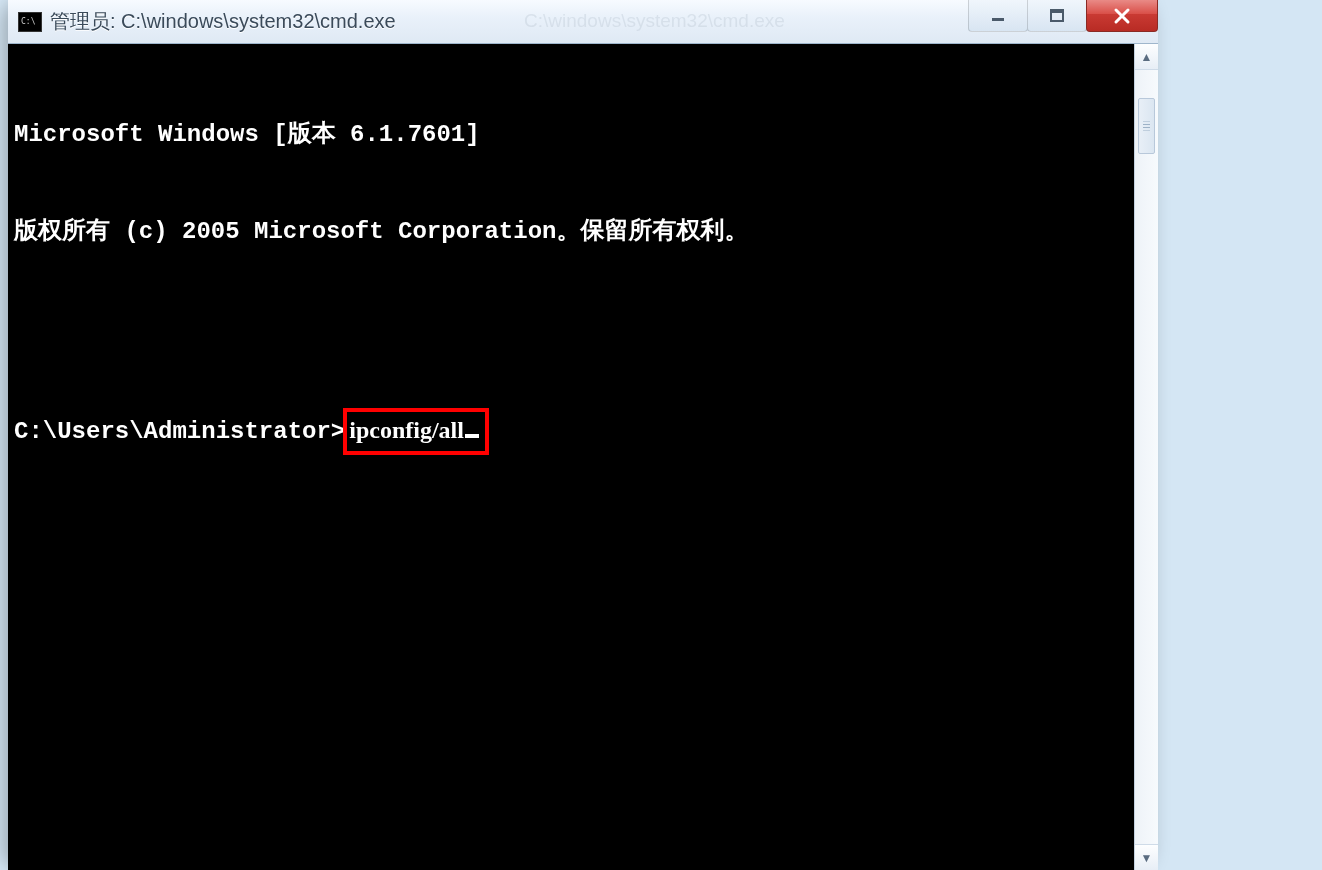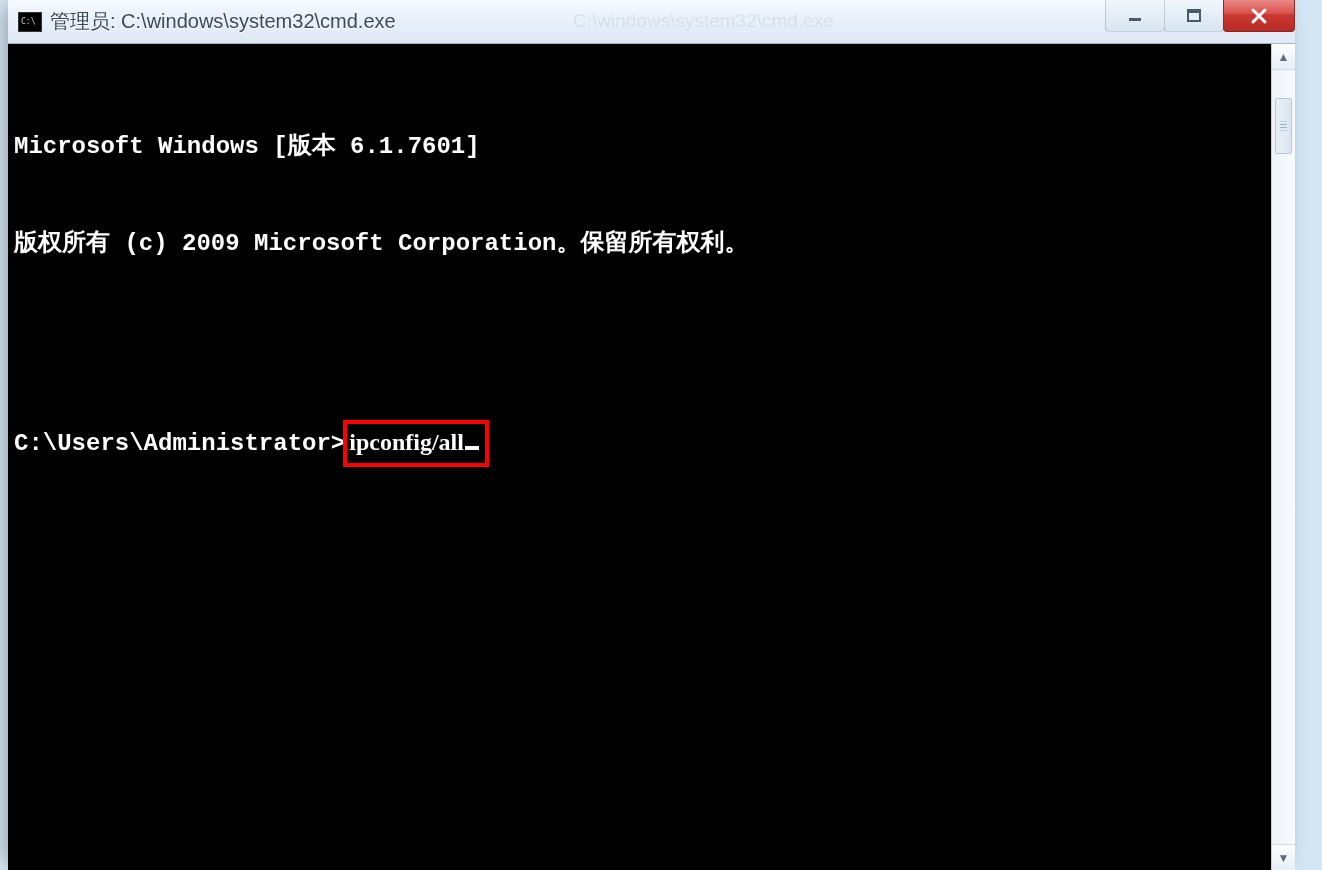--- a/index.html
+++ b/index.html
@@ -2,21 +2,21 @@
 <html><head>
 <meta charset="utf-8">
 <style>
 * { margin: 0; padding: 0; box-sizing: border-box; }
 html, body { width: 1322px; height: 870px; overflow: hidden; font-family: "Segoe UI", Tahoma, sans-serif; background: #d4e6f4; }
 
 .window {
   position: absolute;
   left: 8px;
   top: 0;
-  width: 1287px;
+  width: 1150px;
   height: 870px;
   background: #000;
   box-shadow: -6px 0 18px rgba(0,0,0,0.25);
   border-radius: 21px;
 }
 
 .titlebar {
   height: 44px;
   background: linear-gradient(#f7fbff 0%, #e9f1fa 40%, #dfe9f4 100%);
   border-bottom: 1px solid #9fb6cc;
@@ -80,21 +80,21 @@
 }
 .win-btn svg { display: block; }
 
 .terminal-area {
   position: absolute;
   left: 0;
   top: 44px;
   right: 24px;
   bottom: 0;
   background: #000;
-  padding: 22px 6px 6px 6px;
+  padding: 10px 6px 6px 6px;
   font-family: "NSimSun", "SimSun", "Consolas", "Courier New", monospace;
   font-size: 24px;
   line-height: 1.35;
   color: #fff;
   white-space: pre;
   font-weight: bold;
 }
 
 .term-line { white-space: pre; }
 
@@ -151,21 +151,21 @@
   position: absolute;
   left: 4px; right: 4px; top: 50%;
   transform: translateY(-50%);
   height: 9px;
   background: repeating-linear-gradient(#9db2c7 0 1px, transparent 1px 3px);
 }
 .arrow { font-size: 12px; color: #5a6c80; }
 
 .ghost-title {
   position: absolute;
-  left: 565px;
+  left: 516px;
   top: 10px;
   color: #b8c4d0;
   font-size: 19px;
   opacity: 0.35;
   pointer-events: none;
 }
 </style>
 </head>
 <body>
 
@@ -191,21 +191,21 @@
       <div class="win-btn close">
         <svg width="18" height="18" viewBox="0 0 18 18">
           <path d="M3 3 L15 15 M15 3 L3 15" stroke="#fff" stroke-width="3" stroke-linecap="round"></path>
         </svg>
       </div>
     </div>
   </div>
 
   <div class="terminal-area">
     <div class="term-line">Microsoft Windows [版本 6.1.7601]</div>
-    <div class="term-line">版权所有 (c) 2009 Microsoft Corporation。保留所有权利。</div>
+    <div class="term-line">版权所有 (c) 2005 Microsoft Corporation。保留所有权利。</div>
     <div class="term-line"> </div>
     <div class="term-line"><span>C:\Users\Administrator&gt;</span><span class="highlight-box"><span>ipconfig/all</span><span class="cursor"></span></span></div>
   </div>
 
   <div class="scrollbar">
     <div class="scroll-btn">
       <span class="arrow">▲</span>
     </div>
     <div class="scroll-track">
       <div class="scroll-thumb"></div>

